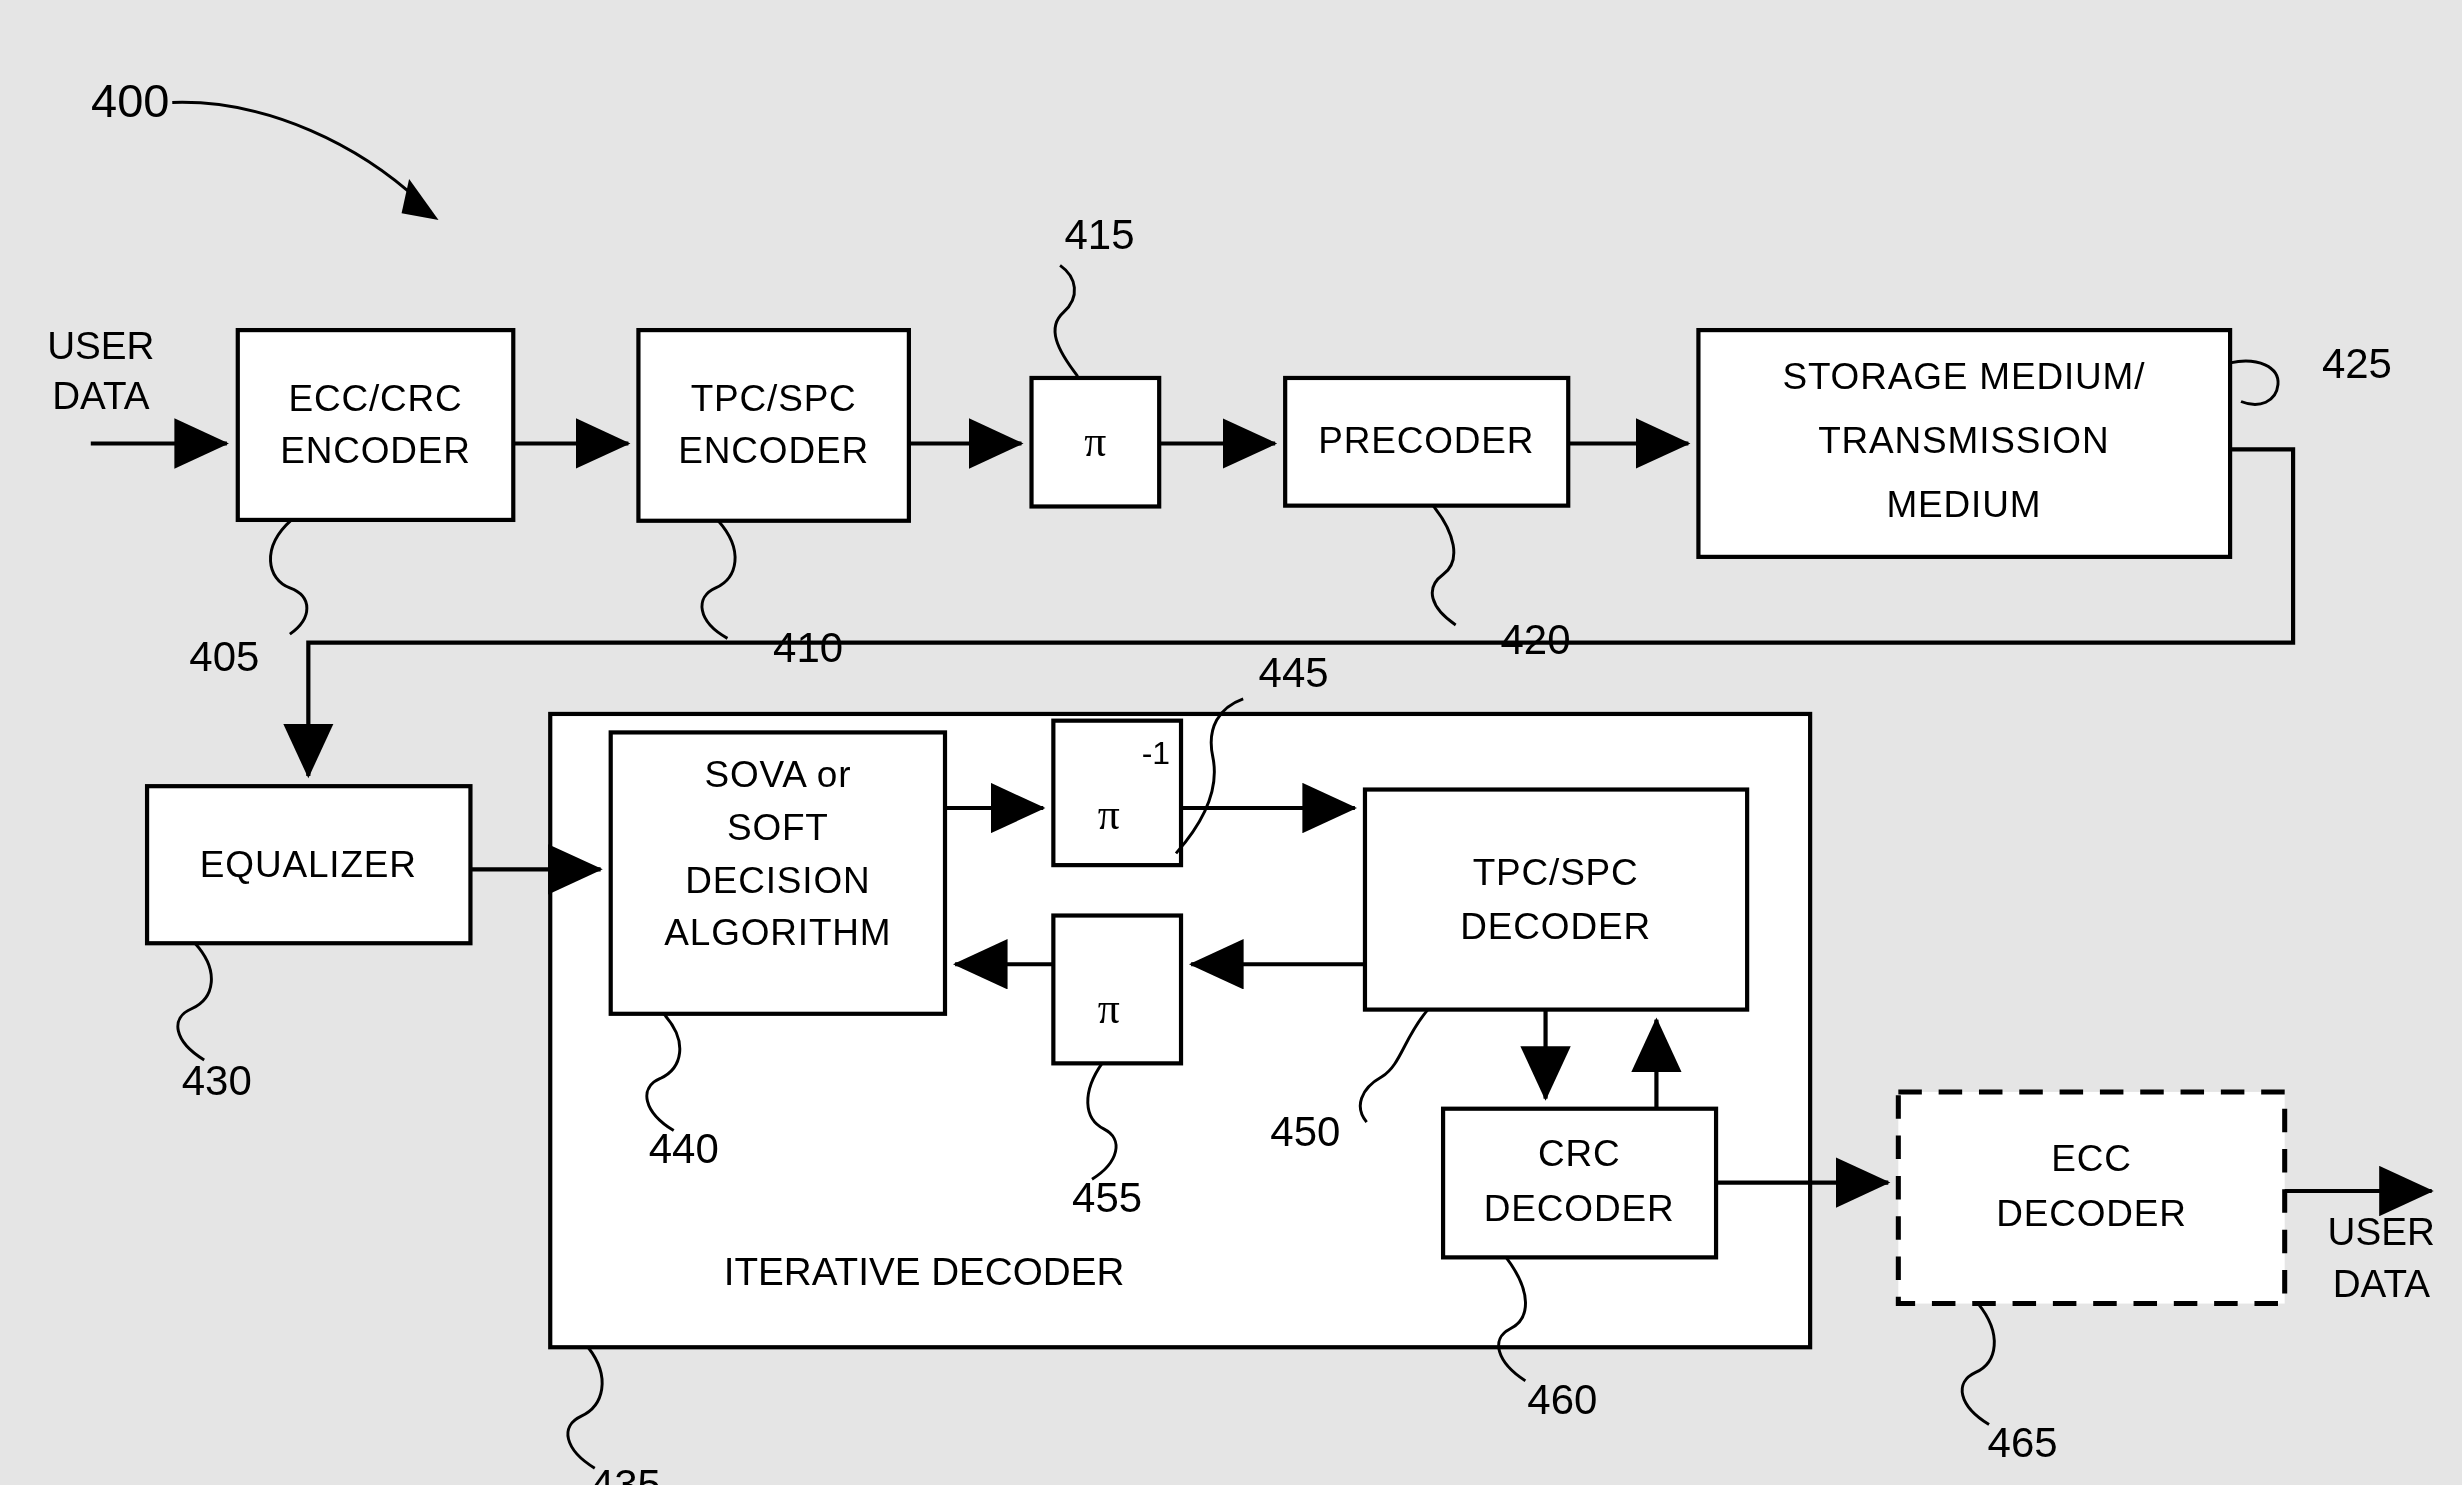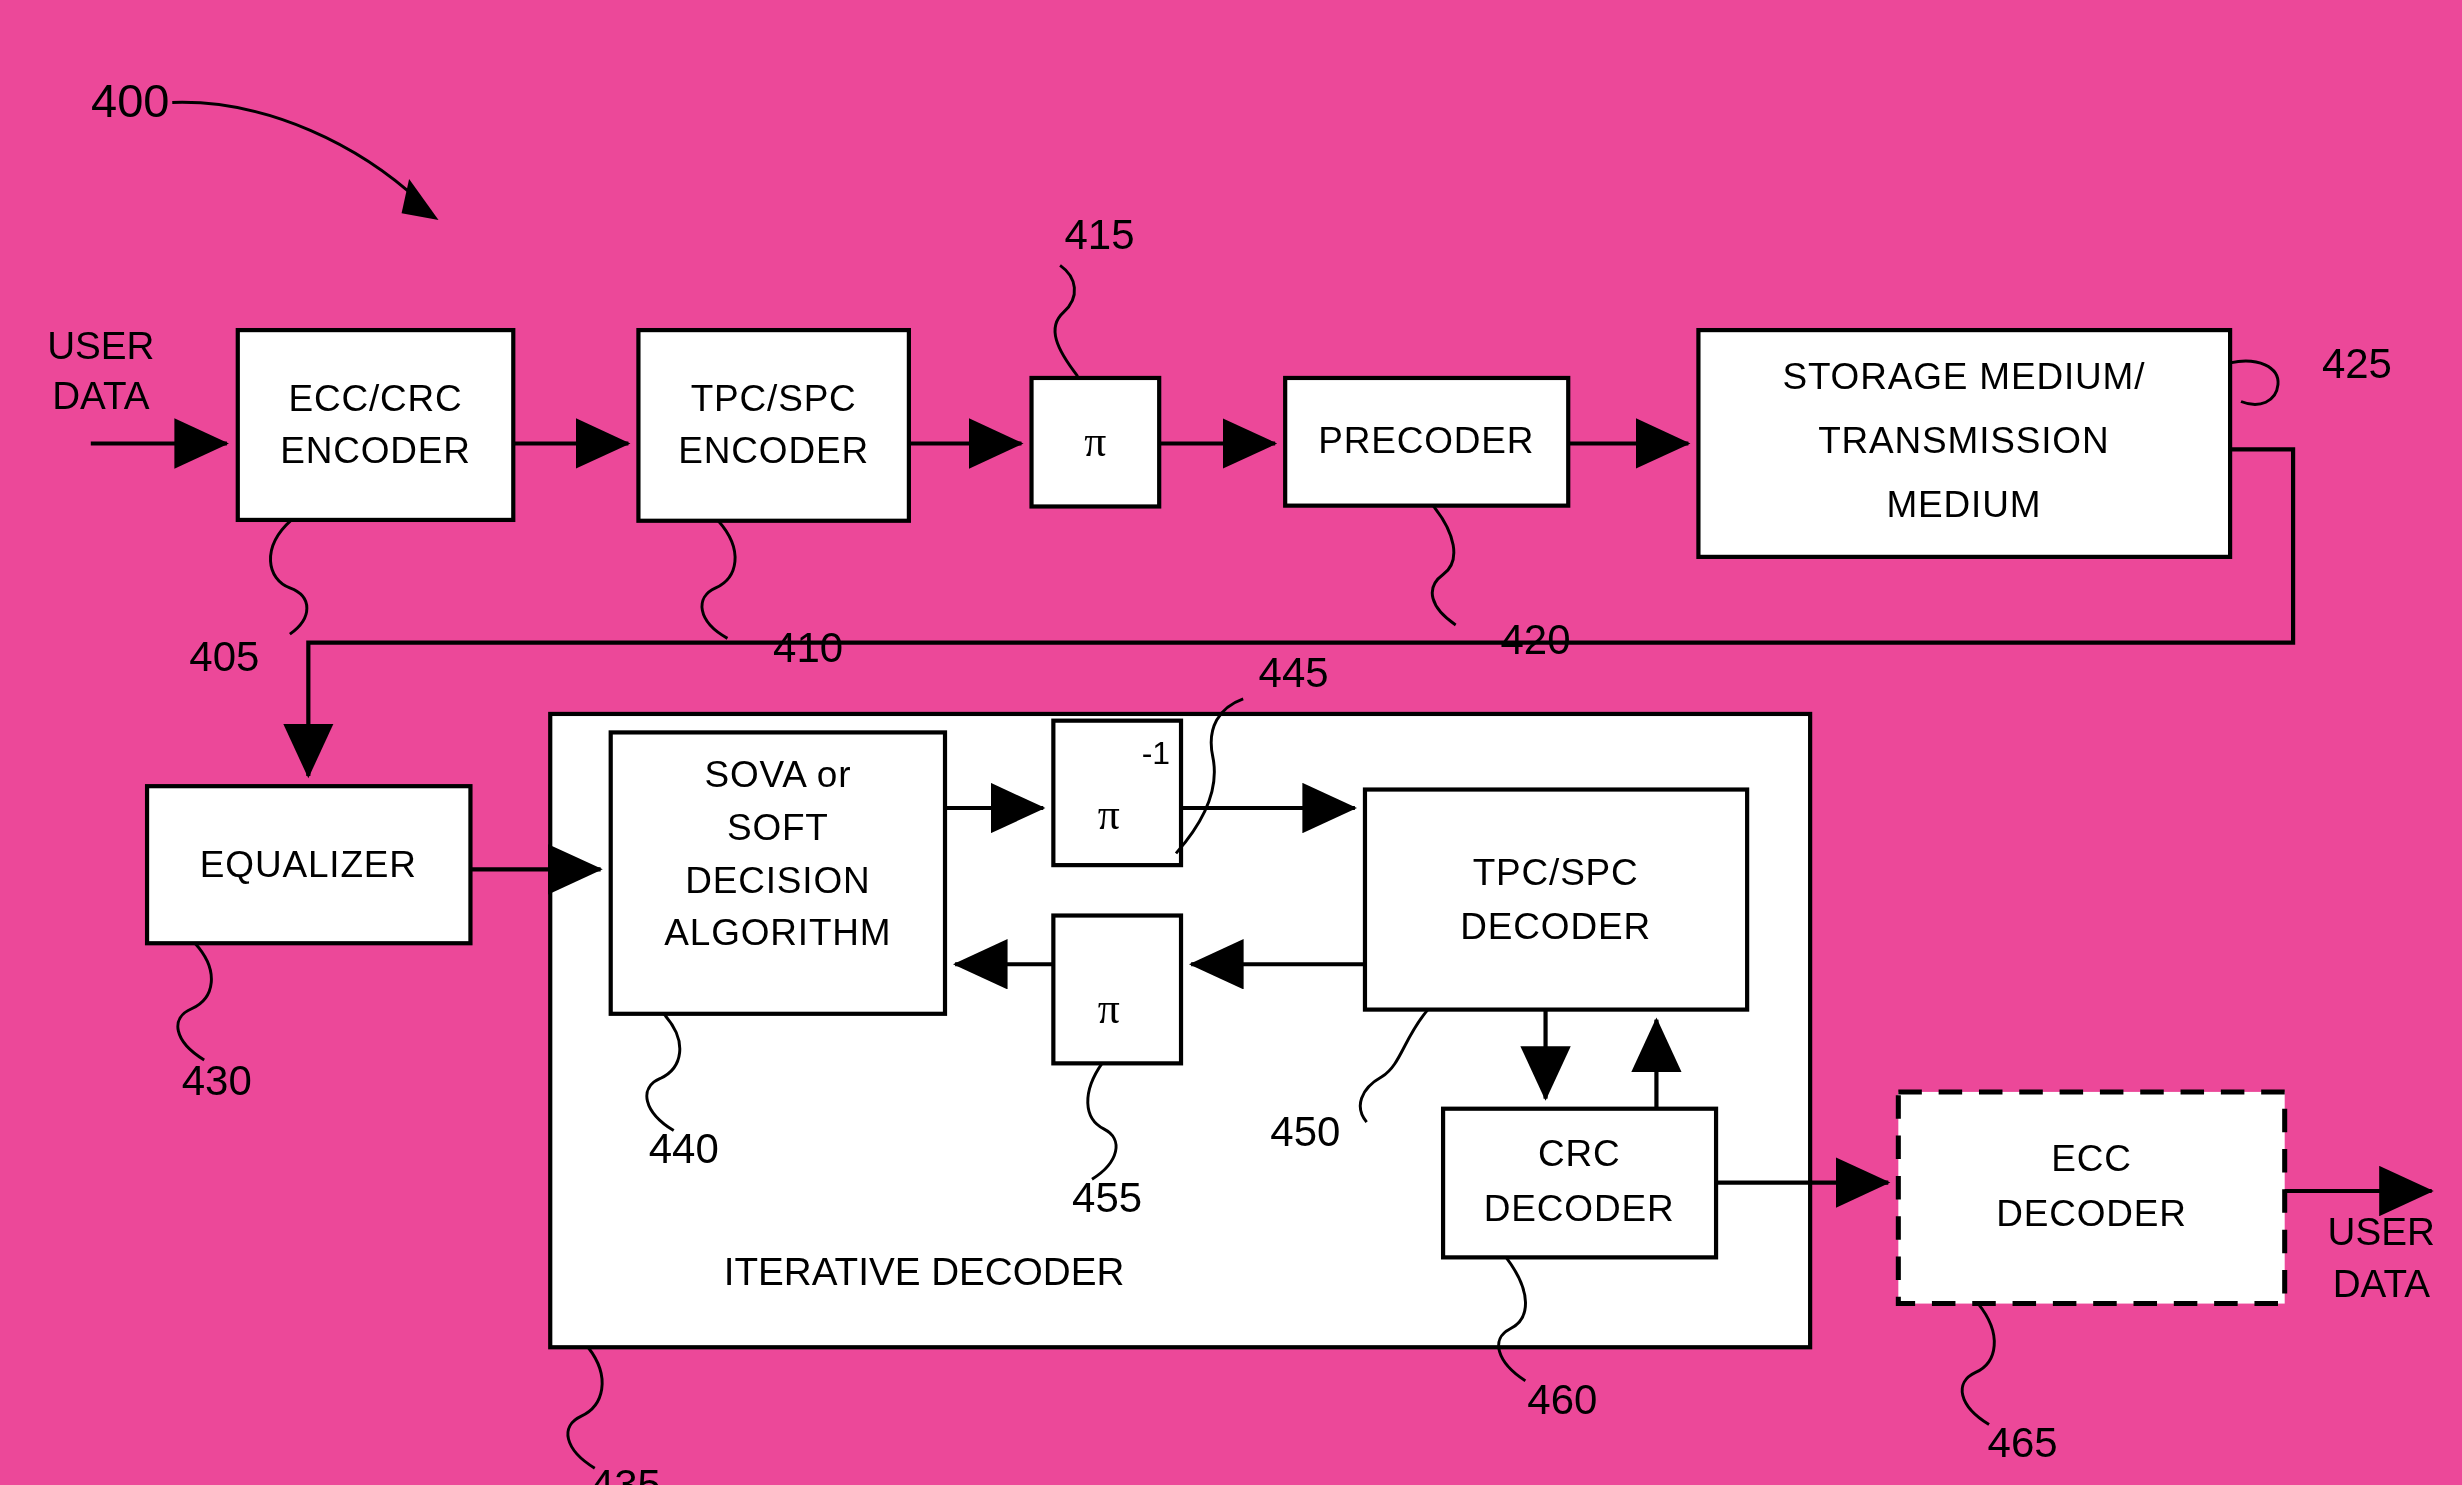--- a/index.html
+++ b/index.html
@@ -10,21 +10,21 @@
   body {
     width: 2462px;
     height: 1485px;
     font-family: "Liberation Sans", sans-serif;
     overflow: hidden;
   }
   #diagram-root {
     position: relative;
     width: 2462px;
     height: 1485px;
-    background: #ec4899;
+    background: #e5e5e5;
   }
   svg.layer {
     position: absolute;
     top: 0;
     left: 0;
     width: 2462px;
     height: 1485px;
   }
   .blk {
     fill: #ffffff;

